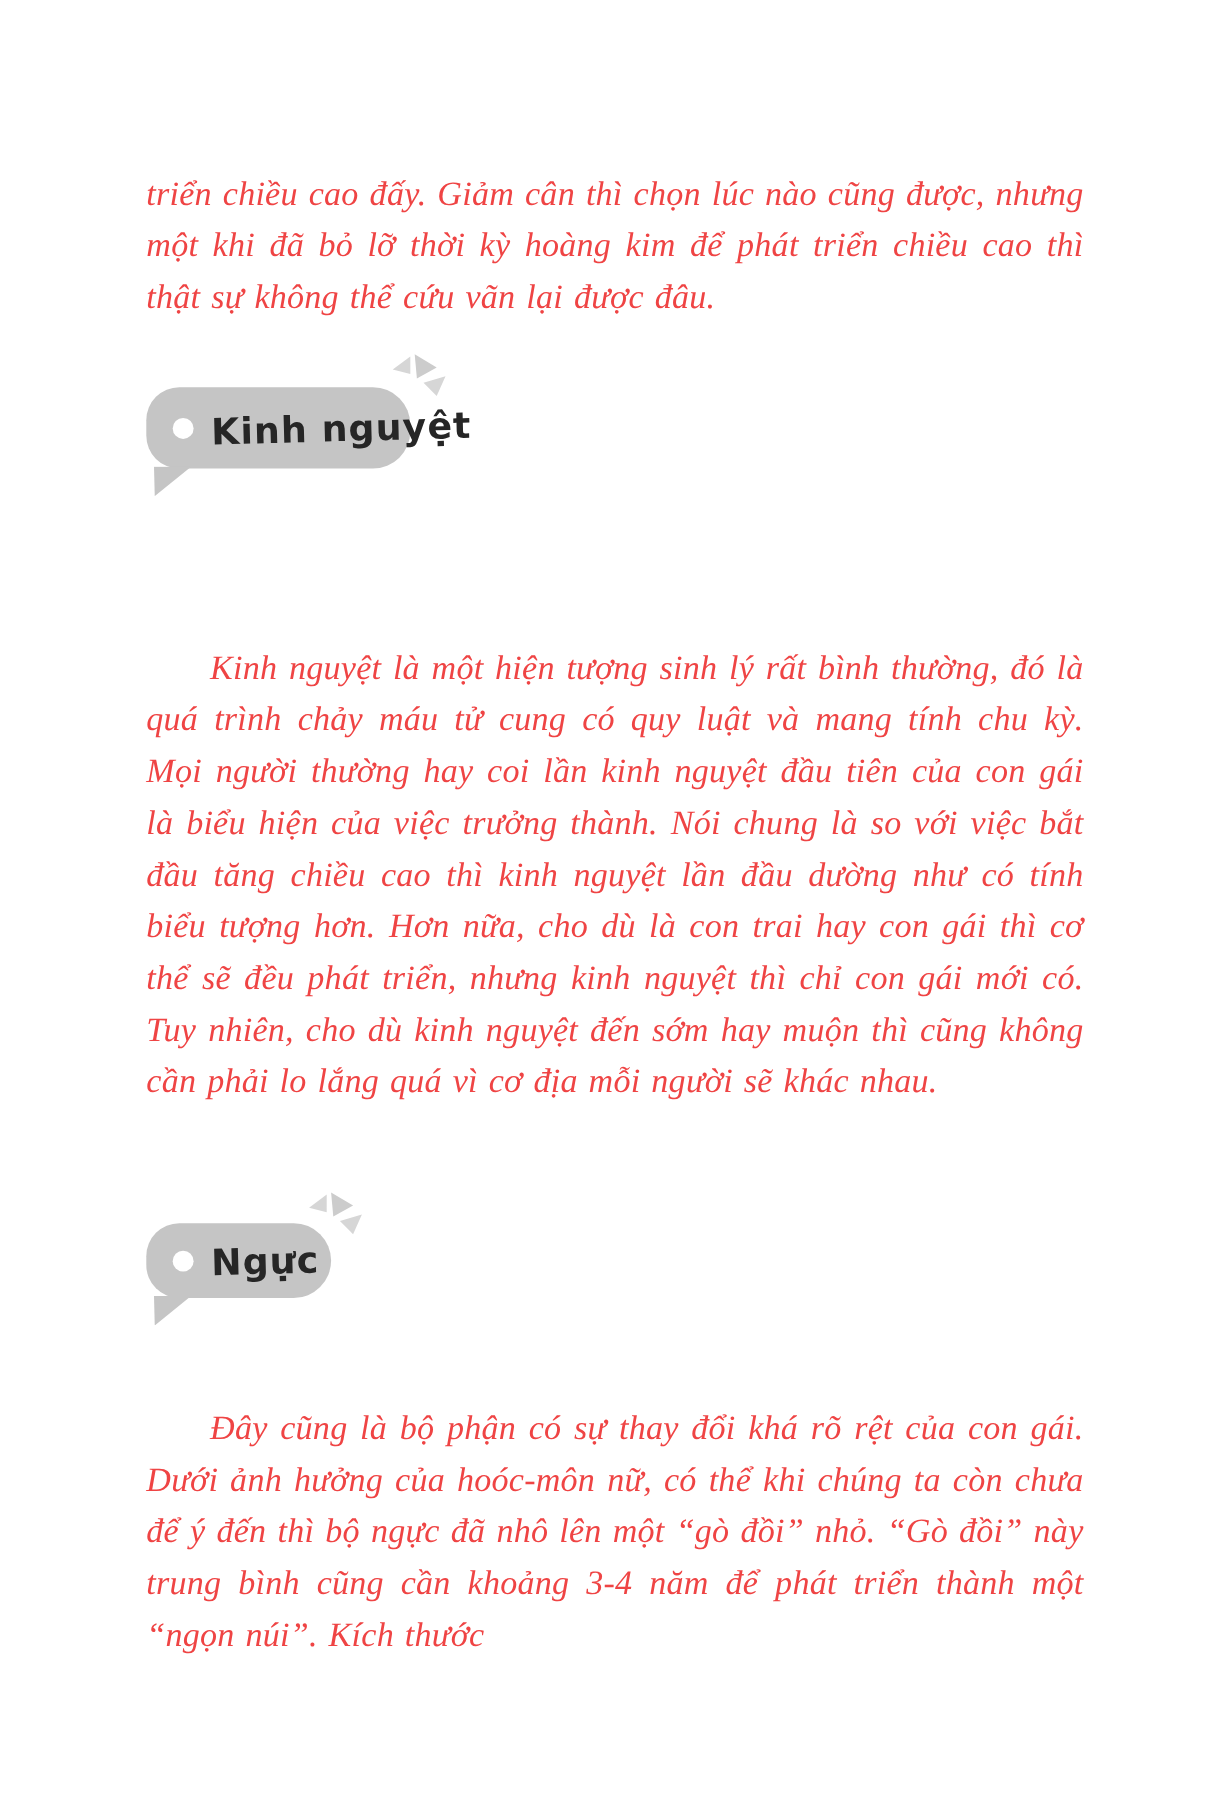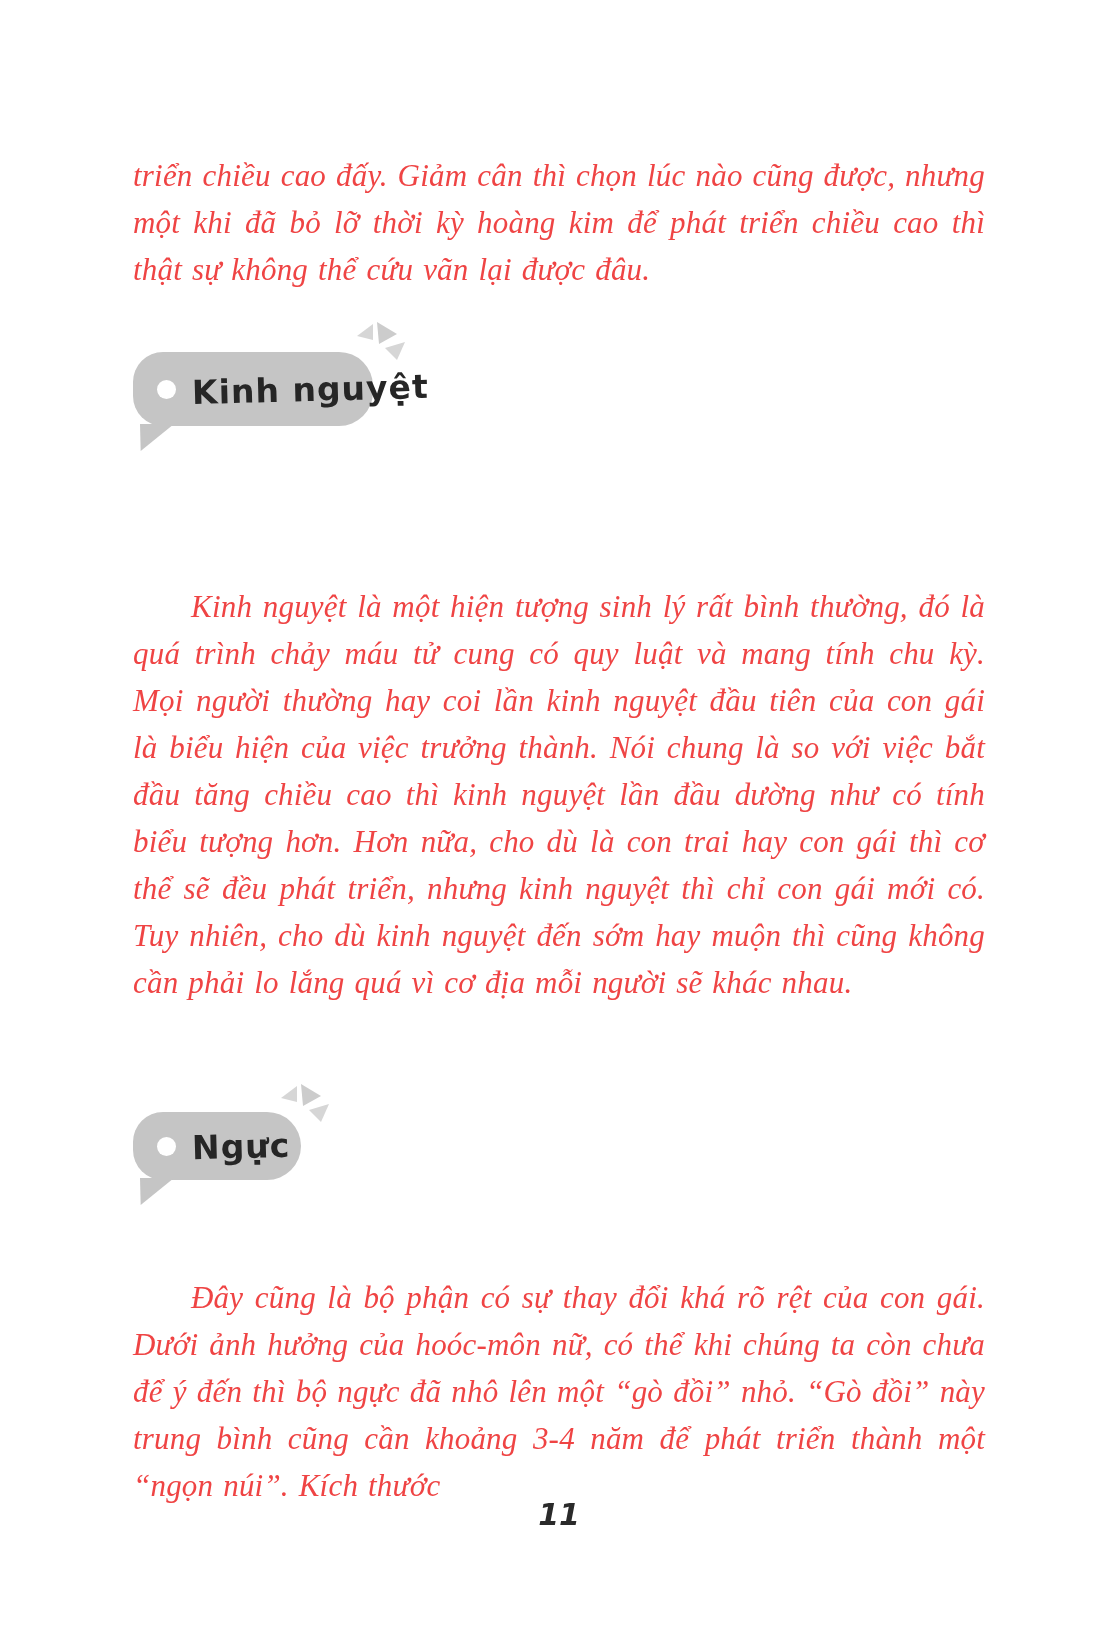--- a/index.html
+++ b/index.html
@@ -122,15 +122,14 @@
     </svg>
     <div class="bubble" style="width: 168px; height: 68px;">
       <span class="bubble-dot"></span>
       <span class="bubble-label">Ngực</span>
     </div>
     <div class="bubble-tail"></div>
   </div>
 
   <p class="body-par indent content-block" style="top: 1226px; margin-top: 48px;">Đây cũng là bộ phận có sự thay đổi khá rõ rệt của con gái. Dưới ảnh hưởng của hoóc-môn nữ, có thể khi chúng ta còn chưa để ý đến thì bộ ngực đã nhô lên một “gò đồi” nhỏ. “Gò đồi” này trung bình cũng cần khoảng 3-4 năm để phát triển thành một “ngọn núi”. Kích thước</p>
 
-  <div class="page-number" style="top: 1497px;">11</div>
 
 </div>
 
 </body></html>

